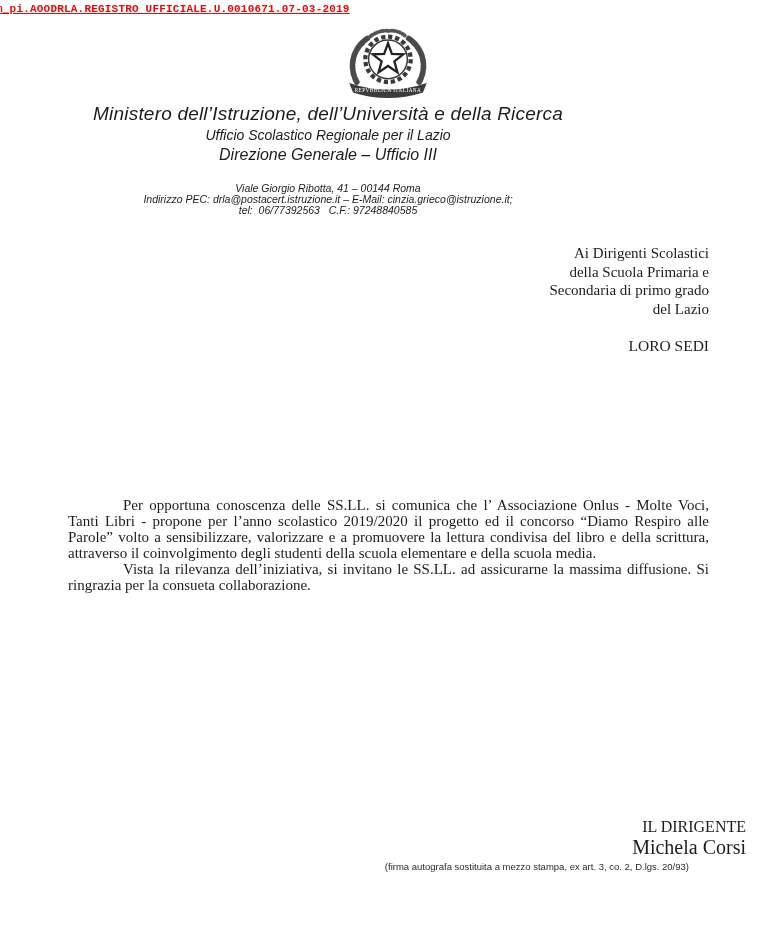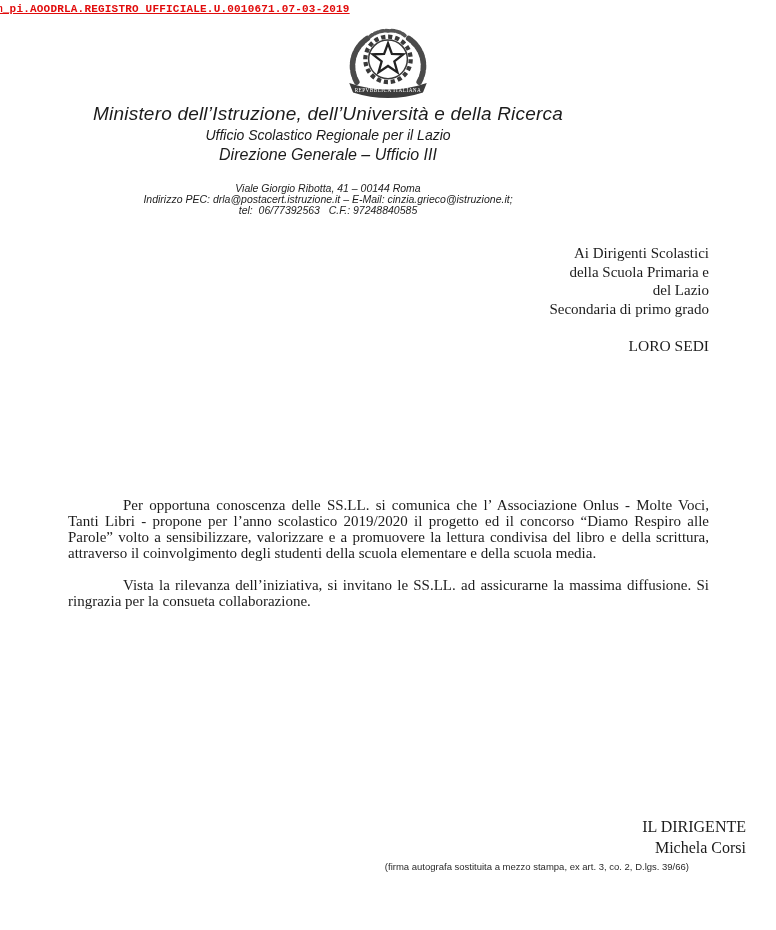--- a/index.html
+++ b/index.html
@@ -52,28 +52,28 @@
   }
   .subject-label{font-weight:bold;margin-right:9px;}
   .subject-text{white-space:pre-wrap;}
   
   .body-text{
     position:absolute;top:497px;left:68px;width:641px;
     font-size:15px;line-height:16px;
     text-align:justify;
   }
   .body-text p{margin:0;text-indent:55px;}
-  .body-text p + p{margin-top:16px;}
+  .body-text p + p{}
   
   .signature{
     position:absolute;top:816px;left:330px;width:416px;
     text-align:right;
   }
   .sig-role{font-size:16px;line-height:21px;}
-  .sig-name{font-size:16px;line-height:21px;}
+  .sig-name{font-size:20px;line-height:21px;}
   .sig-note{
     position:relative;left:-57px;
     font-family:"Liberation Sans", sans-serif;
     font-size:9.5px;line-height:13px;
     color:#2a2a2a;margin-top:2px;
     white-space:nowrap;
   }
 </style>
 </head>
 <body>
@@ -104,30 +104,30 @@
     <div class="office">Ufficio Scolastico Regionale per il Lazio</div>
     <div class="division">Direzione Generale – Ufficio III</div>
     <div class="addr-line">Viale Giorgio Ribotta, 41 – 00144 Roma</div>
     <div class="addr-line">Indirizzo PEC: drla@postacert.istruzione.it – E-Mail: cinzia.grieco@istruzione.it;</div>
     <div class="addr-line">tel:  06/77392563   C.F.: 97248840585</div>
   </div>
 
   <div class="recipient">
     <div>Ai Dirigenti Scolastici</div>
     <div>della Scuola Primaria e</div>
+    <div>Secondaria di primo grado</div>
     <div>del Lazio</div>
-    <div>Secondaria di primo grado</div>
     <div class="loro-sedi">LORO SEDI</div>
   </div>
 
 
   <div class="body-text">
     <p>Per opportuna conoscenza delle SS.LL. si comunica che l’ Associazione Onlus - Molte Voci, Tanti Libri - propone per l’anno scolastico 2019/2020 il progetto ed il concorso “Diamo Respiro alle Parole” volto a sensibilizzare, valorizzare e a promuovere la lettura condivisa del libro e della scrittura, attraverso il coinvolgimento degli studenti della scuola elementare e della scuola media.</p>
     <p>Vista la rilevanza dell’iniziativa, si invitano le SS.LL. ad assicurarne la massima diffusione. Si ringrazia per la consueta collaborazione.</p>
   </div>
 
   <div class="signature">
     <div class="sig-role">IL DIRIGENTE</div>
     <div class="sig-name">Michela Corsi</div>
-    <div class="sig-note">(firma autografa sostituita a mezzo stampa, ex art. 3, co. 2, D.lgs. 39/66)</div>
+    <div class="sig-note">(firma autografa sostituita a mezzo stampa, ex art. 3, co. 2, D.lgs. 20/93)</div>
   </div>
 
 </div>
 
 </body></html>

